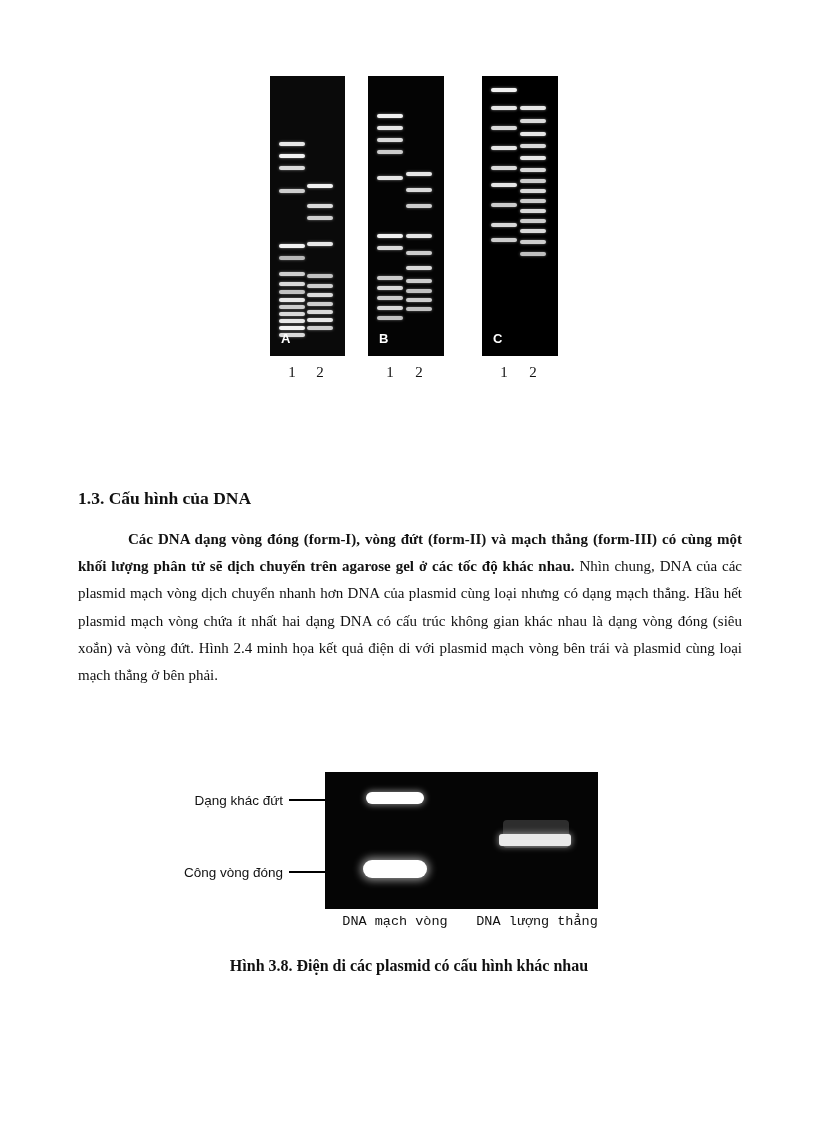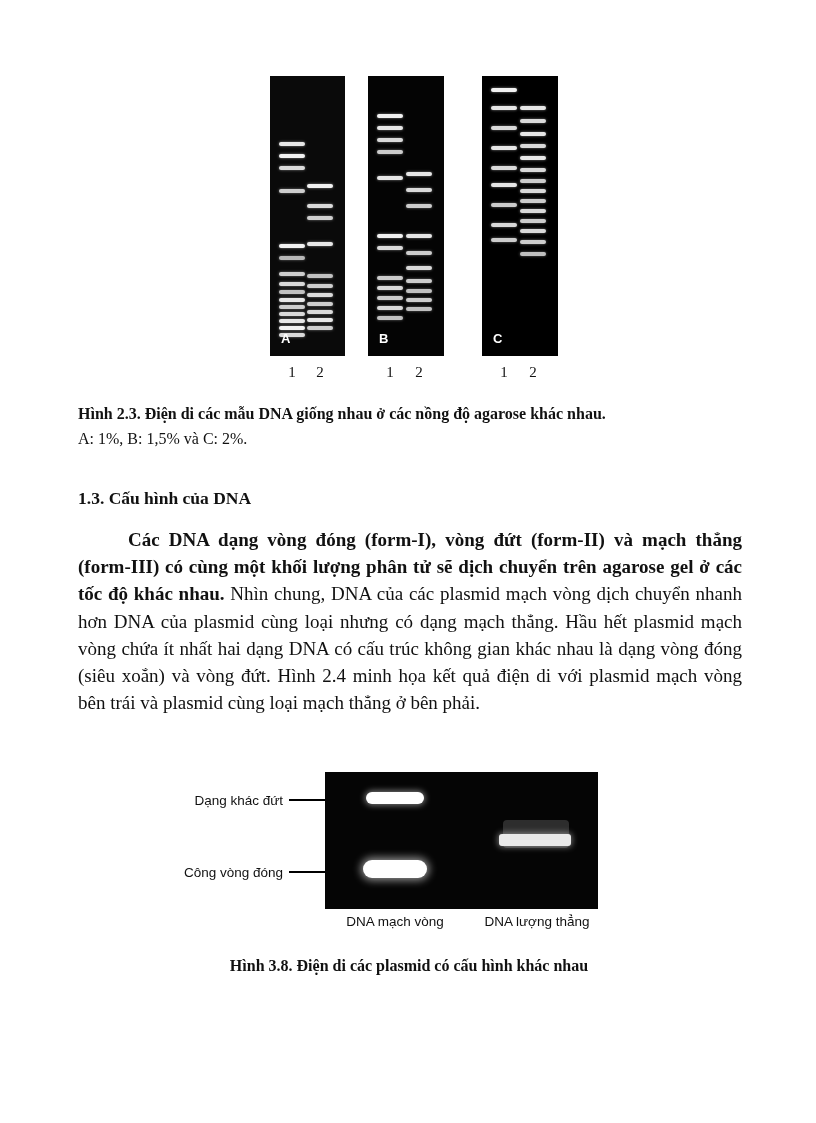--- a/index.html
+++ b/index.html
@@ -25,21 +25,21 @@
     position:absolute; top:288px; width:16px; text-align:center;
     font-size:15px; color:#111;
   }
 
   
   .caption23 { position:absolute; left:78px; top:401px; width:684px; font-size:16px; line-height:25px; }
   .caption23 .bold-line { font-weight:bold; }
   .section-heading { position:absolute; left:78px; top:488px; font-size:17.5px; font-weight:bold; }
   .body-paragraph {
     position:absolute; left:78px; top:526px; width:664px;
-    font-size:19px; line-height:27.2px; text-align:justify; text-indent:50px;
+    font-size:15px; line-height:27.2px; text-align:justify; text-indent:50px;
   }
   .body-paragraph .lead-bold { font-weight:bold; }
 
   
   .fig24-gel { position:absolute; left:325px; top:772px; width:273px; height:137px; background:#050505; }
   .blob { position:absolute; background:#ffffff; }
   .blob-nicked { left:41px; top:20px; width:58px; height:12px; border-radius:6px; box-shadow:0 0 6px 1px rgba(255,255,255,.5); }
   .blob-closed { left:38px; top:88px; width:64px; height:18px; border-radius:9px; box-shadow:0 0 9px 2px rgba(255,255,255,.6); }
   .blob-linear { left:174px; top:62px; width:72px; height:12px; border-radius:3px; background:#e9e9e9; box-shadow:0 0 6px 1px rgba(255,255,255,.45); }
   .blob-linear-smear { left:178px; top:48px; width:66px; height:28px; border-radius:4px; background:rgba(255,255,255,.16); box-shadow:none; }
@@ -47,21 +47,21 @@
   .fig24-label {
     position:absolute; display:flex; align-items:center;
     font-family:"Liberation Sans", sans-serif; font-size:13.5px; color:#111; height:18px;
   }
   .label-nicked { right:491px; top:791px; }
   .label-closed { right:491px; top:863px; }
   .pointer-line { display:inline-block; width:36px; height:2px; background:#000; margin-left:6px; }
 
   .fig24-lane-label {
     position:absolute; top:914px; width:150px; text-align:center;
-    font-family:Liberation Sans, sans-serif; font-size:13.5px; color:#111;
+    font-family:Liberation Mono, monospace; font-size:13.5px; color:#111;
   }
   .lane-label-left { left:320px; }
   .lane-label-right { left:462px; }
 
   .caption24 {
     position:absolute; left:78px; top:957px; width:662px;
     text-align:center; font-weight:bold; font-size:16px;
   }
 
   
@@ -158,24 +158,20 @@
         <div class="band" style="top: 143px; left: 38px; opacity: 0.8;"></div>
         <div class="band" style="top: 153px; left: 38px; opacity: 0.85;"></div>
         <div class="band" style="top: 164px; left: 38px; opacity: 0.8;"></div>
         <div class="band" style="top: 176px; left: 38px; opacity: 0.75;"></div>
         <div class="gel-letter">C</div>
       </div>
       <div class="lane-number" style="left: 226px;">1</div>
       <div class="lane-number" style="left: 255px;">2</div>
     </div>
 
-  <div class="caption23">
-    <div class="bold-line">Hình 2.3. Điện di các mẫu DNA giống nhau ở các nồng độ agarose khác nhau.</div>
-    <div>A: 1%, B: 1,5% và C: 2%.</div>
-  </div>
 
   <h2 class="section-heading">1.3. Cấu hình của DNA</h2>
 
   <p class="body-paragraph"><span class="lead-bold">Các DNA dạng vòng đóng (form-I), vòng đứt (form-II) và mạch thẳng (form-III) có cùng một khối lượng phân tử sẽ dịch chuyển trên agarose gel ở các tốc độ khác nhau.</span><span> Nhìn chung, DNA của các plasmid mạch vòng dịch chuyển nhanh hơn DNA của plasmid cùng loại nhưng có dạng mạch thẳng. Hầu hết plasmid mạch vòng chứa ít nhất hai dạng DNA có cấu trúc không gian khác nhau là dạng vòng đóng (siêu xoắn) và vòng đứt. Hình 2.4 minh họa kết quả điện di với plasmid mạch vòng bên trái và plasmid cùng loại mạch thẳng ở bên phải.</span></p>
 
   <div class="fig24-gel">
     <div class="blob blob-nicked"></div>
     <div class="blob blob-closed"></div>
     <div class="blob blob-linear-smear"></div>
     <div class="blob blob-linear"></div>

